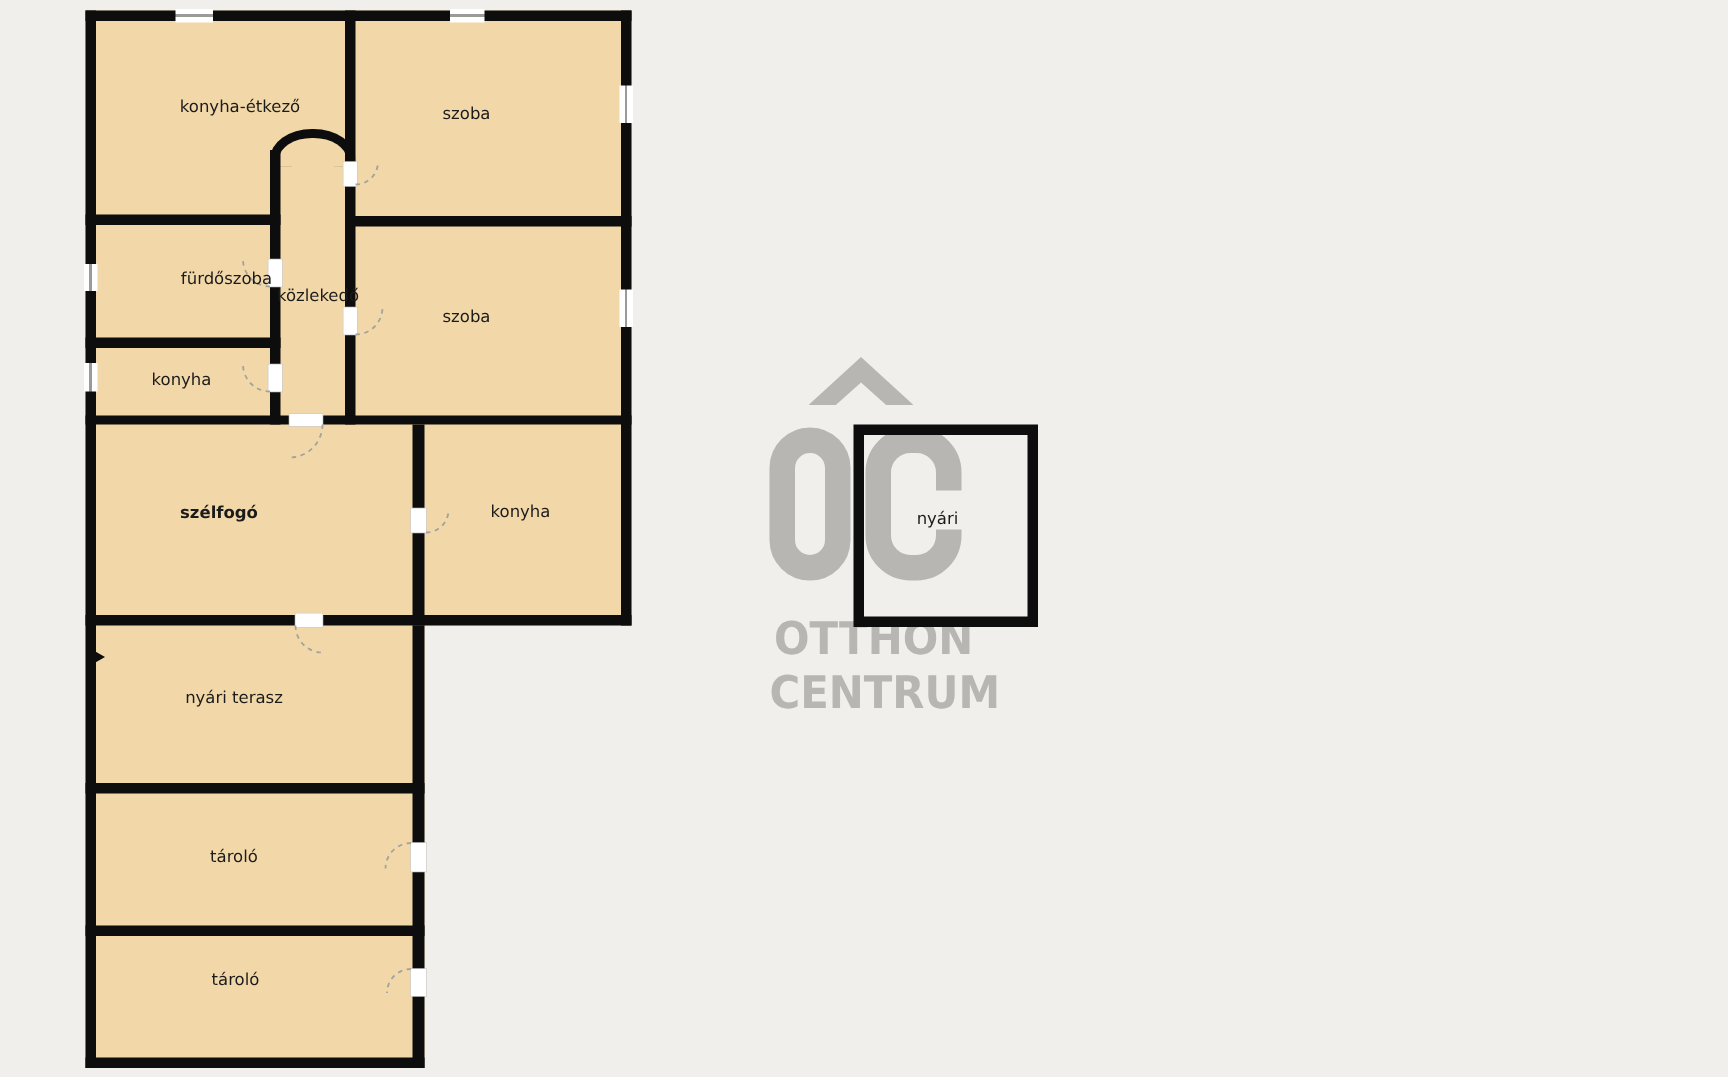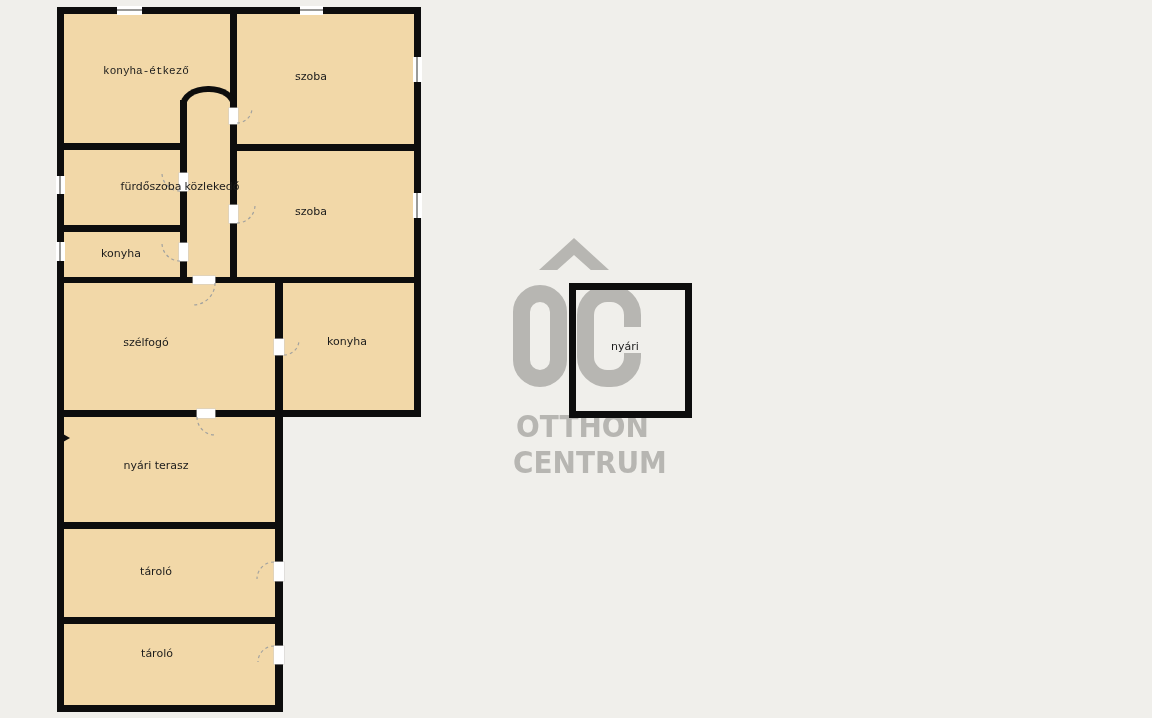--- a/index.html
+++ b/index.html
@@ -91,26 +91,26 @@
       <path d="M 197 417 A 18 18 0 0 0 215 435"></path>
       <path d="M 274 562 A 17 17 0 0 0 257 579"></path>
       <path d="M 274 646 A 16 16 0 0 0 258 662"></path>
     </g>
   </svg>
 
   <div class="entry-mark"></div>
 
   <div class="garage"></div>
 
-  <div class="room-label" style="left:146px;top:71px;font-family:Liberation Mono, monospace;">konyha-étkező</div>
+  <div class="room-label" style="left:160px;top:71px;">konyha-étkező</div>
   <div class="room-label" style="left:311px;top:76px;">szoba</div>
   <div class="room-label" style="left:128px;top:186px;padding-left:46px;">fürdőszoba</div>
-  <div class="room-label" style="left:212px;top:186px;">közlekedő</div>
+  <div class="room-label" style="left:212px;top:197px;">közlekedő</div>
   <div class="room-label" style="left:121px;top:253px;">konyha</div>
   <div class="room-label" style="left:311px;top:211px;">szoba</div>
-  <div class="room-label" style="left:146px;top:342px;">szélfogó</div>
+  <div class="room-label" style="left:146px;top:342px;font-weight:bold;">szélfogó</div>
   <div class="room-label" style="left:347px;top:341px;">konyha</div>
   <div class="room-label" style="left:156px;top:465px;">nyári terasz</div>
   <div class="room-label" style="left:156px;top:571px;">tároló</div>
   <div class="room-label" style="left:157px;top:653px;">tároló</div>
   <div class="room-label" style="left:625px;top:346px;">nyári</div>
 
 </div>
 
 </body></html>

